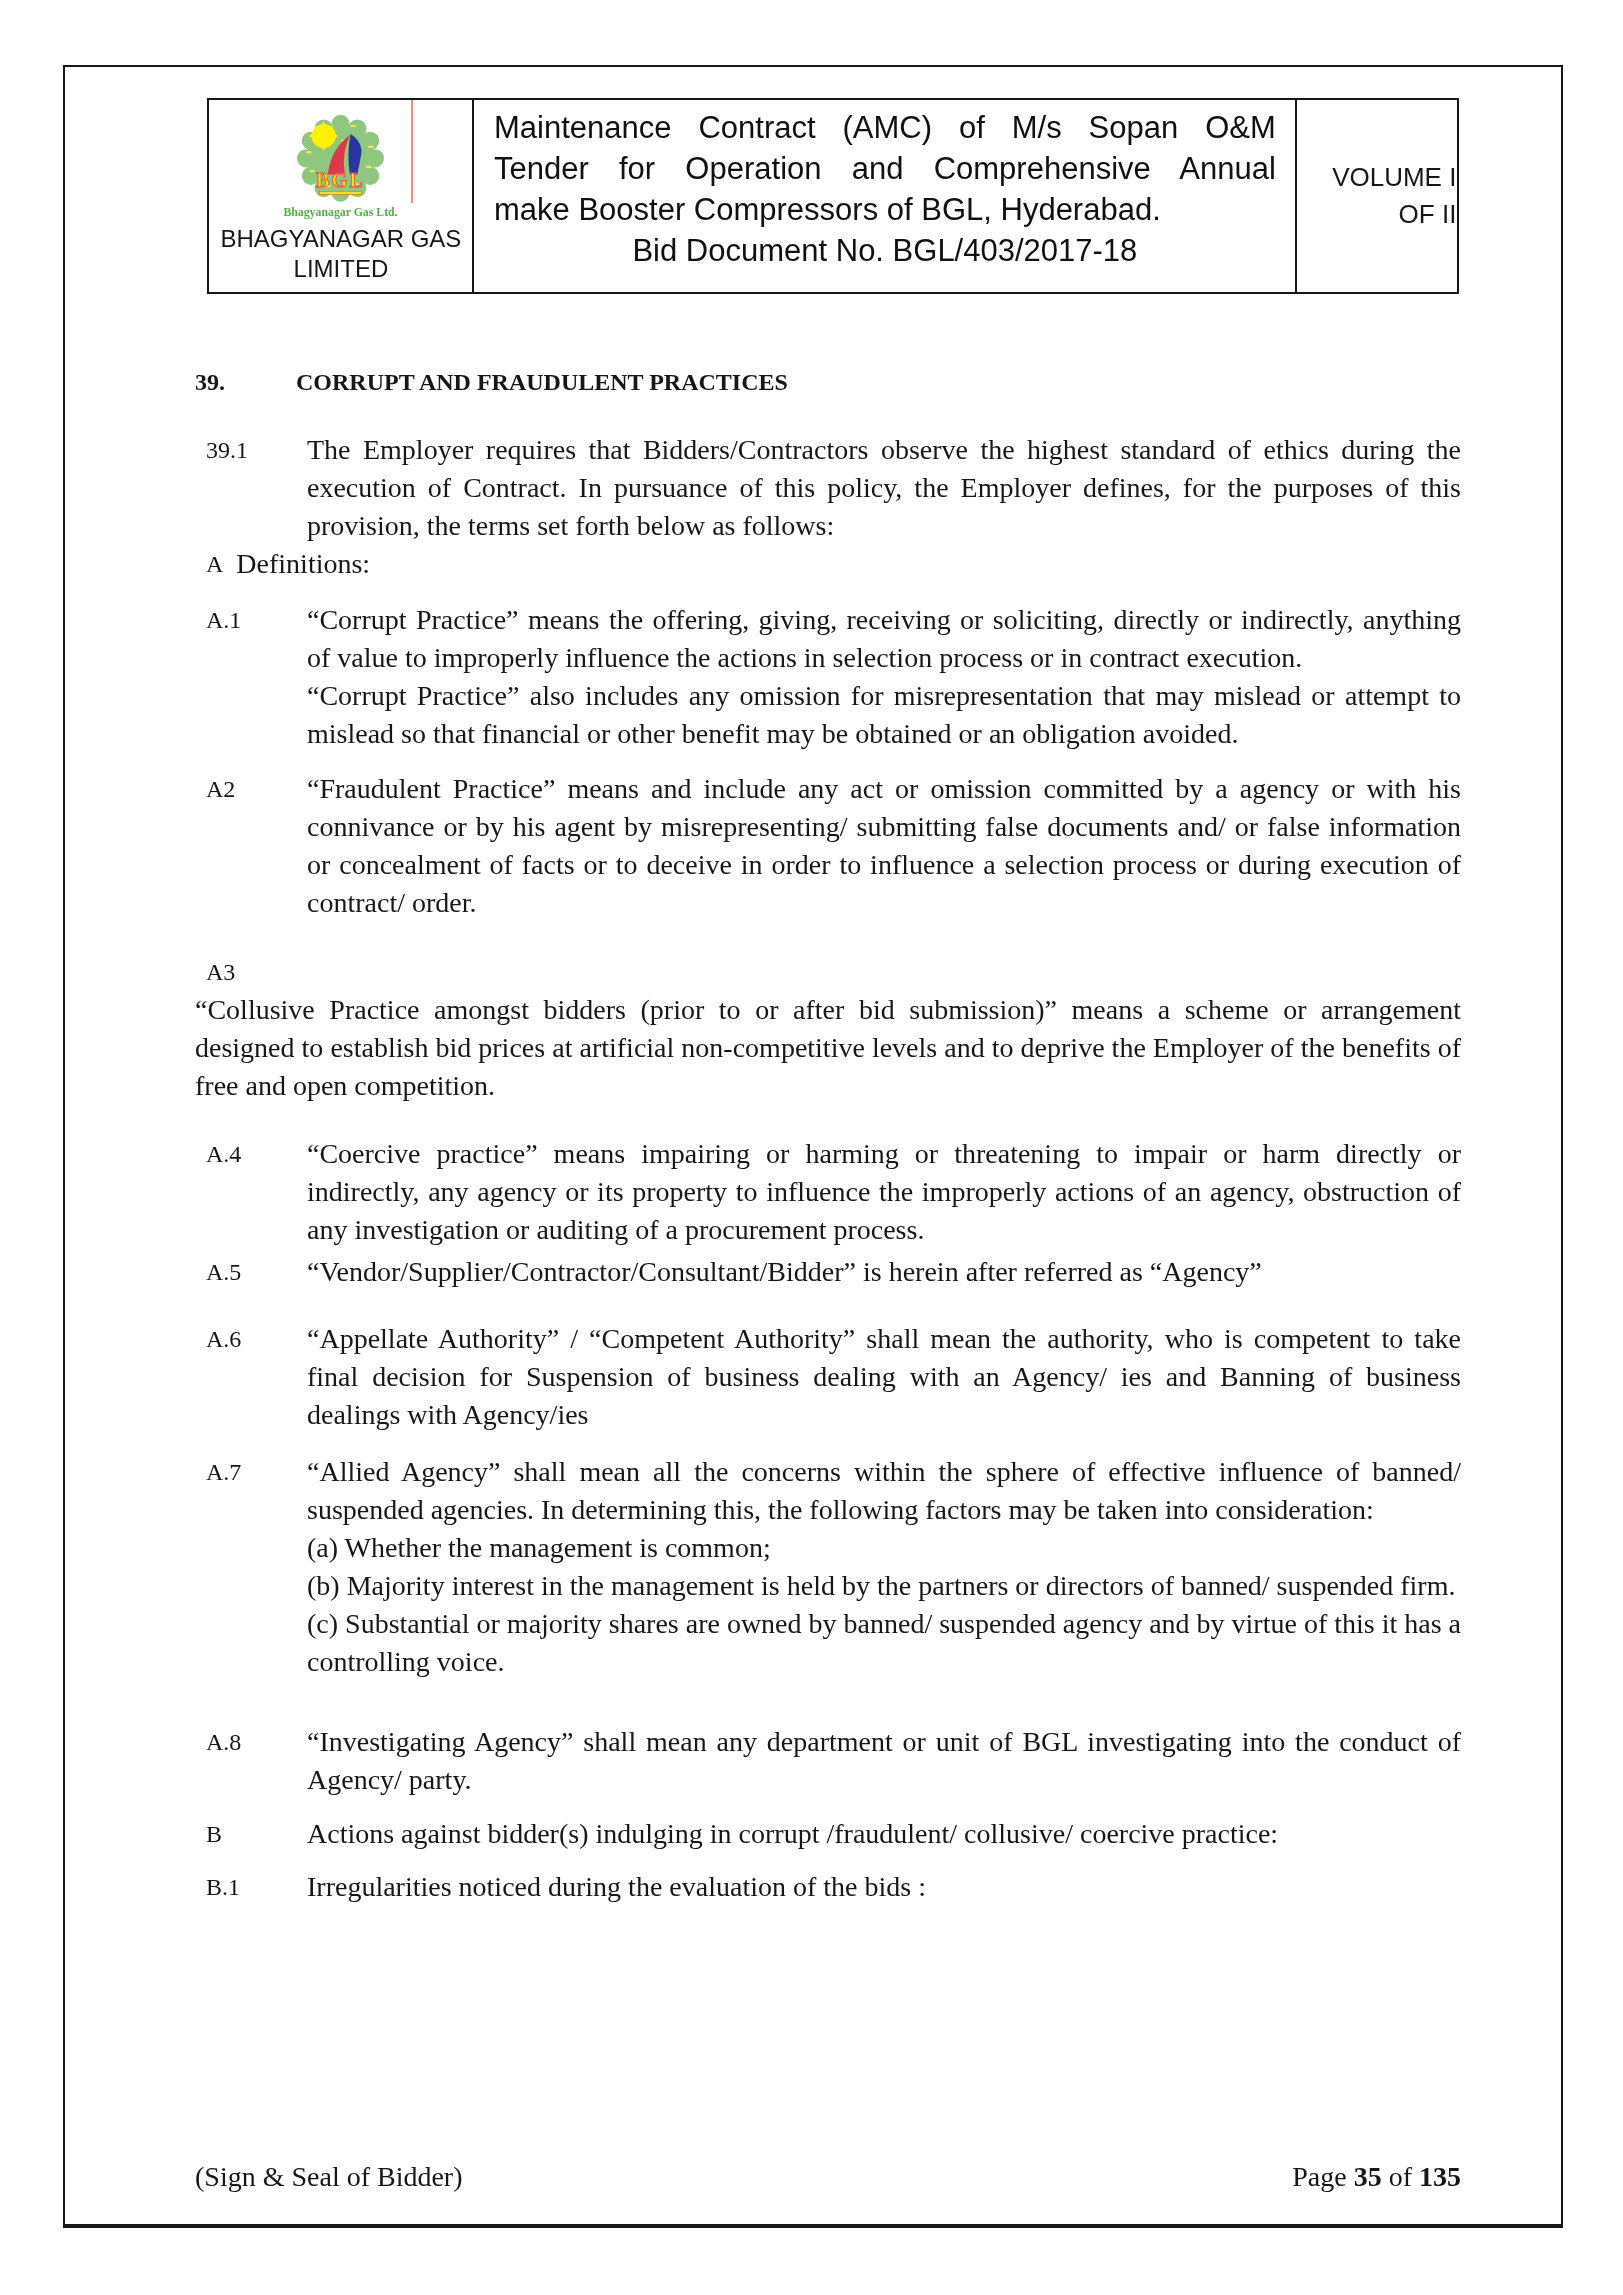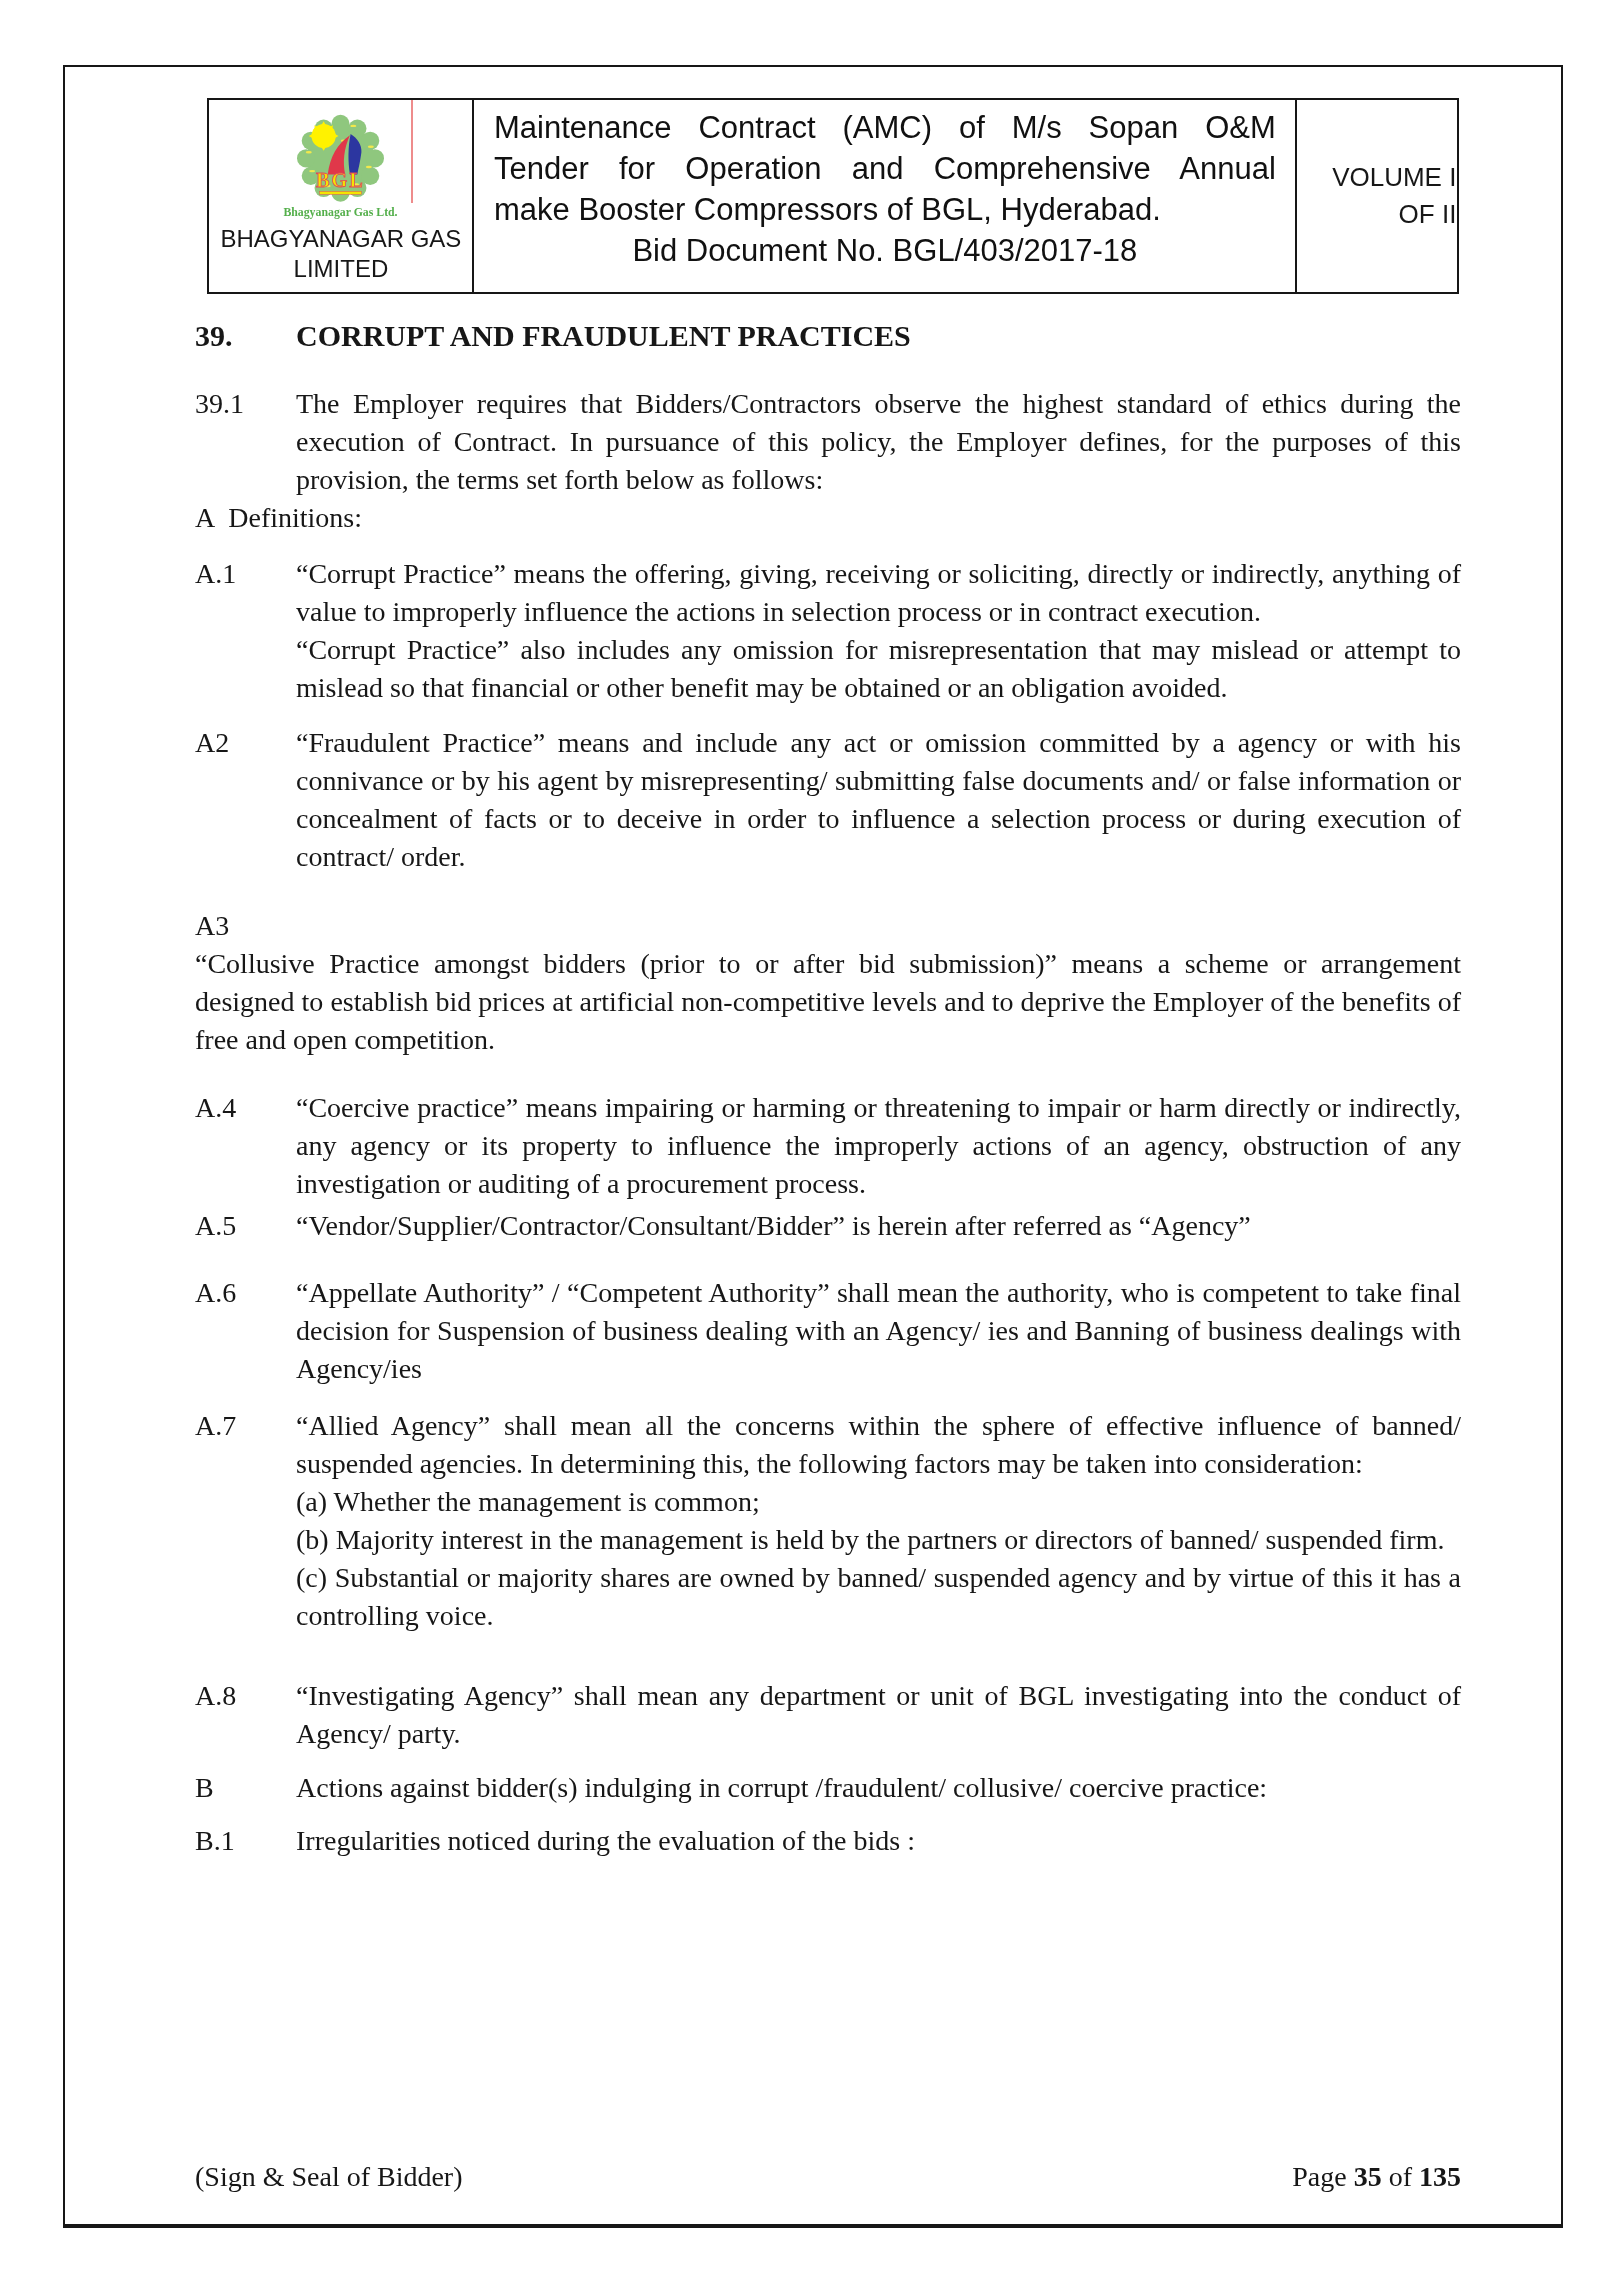--- a/index.html
+++ b/index.html
@@ -69,30 +69,30 @@
     display:flex;flex-direction:column;
     align-items:flex-end;justify-content:center;
     font-family:"Liberation Sans", sans-serif;
     font-size:26px;line-height:37px;
     text-align:center;
   }
 
   
   .section-heading{
     display:flex;
-    margin-top:23px;
+    margin-top:69px;
     font-weight:bold;
-    font-size:30px;line-height:38px;
+    font-size:24px;line-height:38px;
   }
   .section-heading .snum{width:101px;flex:none;}
 
   .clause{display:flex;}
   .clause .label{
     width:101px;flex:none;
-    font-size:28px;line-height:38px;
+    font-size:24px;line-height:38px;margin-left:11px;
   }
   .clause .body{
     flex:1;
     font-size:28px;line-height:38px;
     text-align:justify;
   }
   .clause .body p{margin:0;}
   .clause .body p.hang{padding-left:51px;text-indent:-51px;}
 
   .def-row .label{width:auto;margin-right:13px;}

